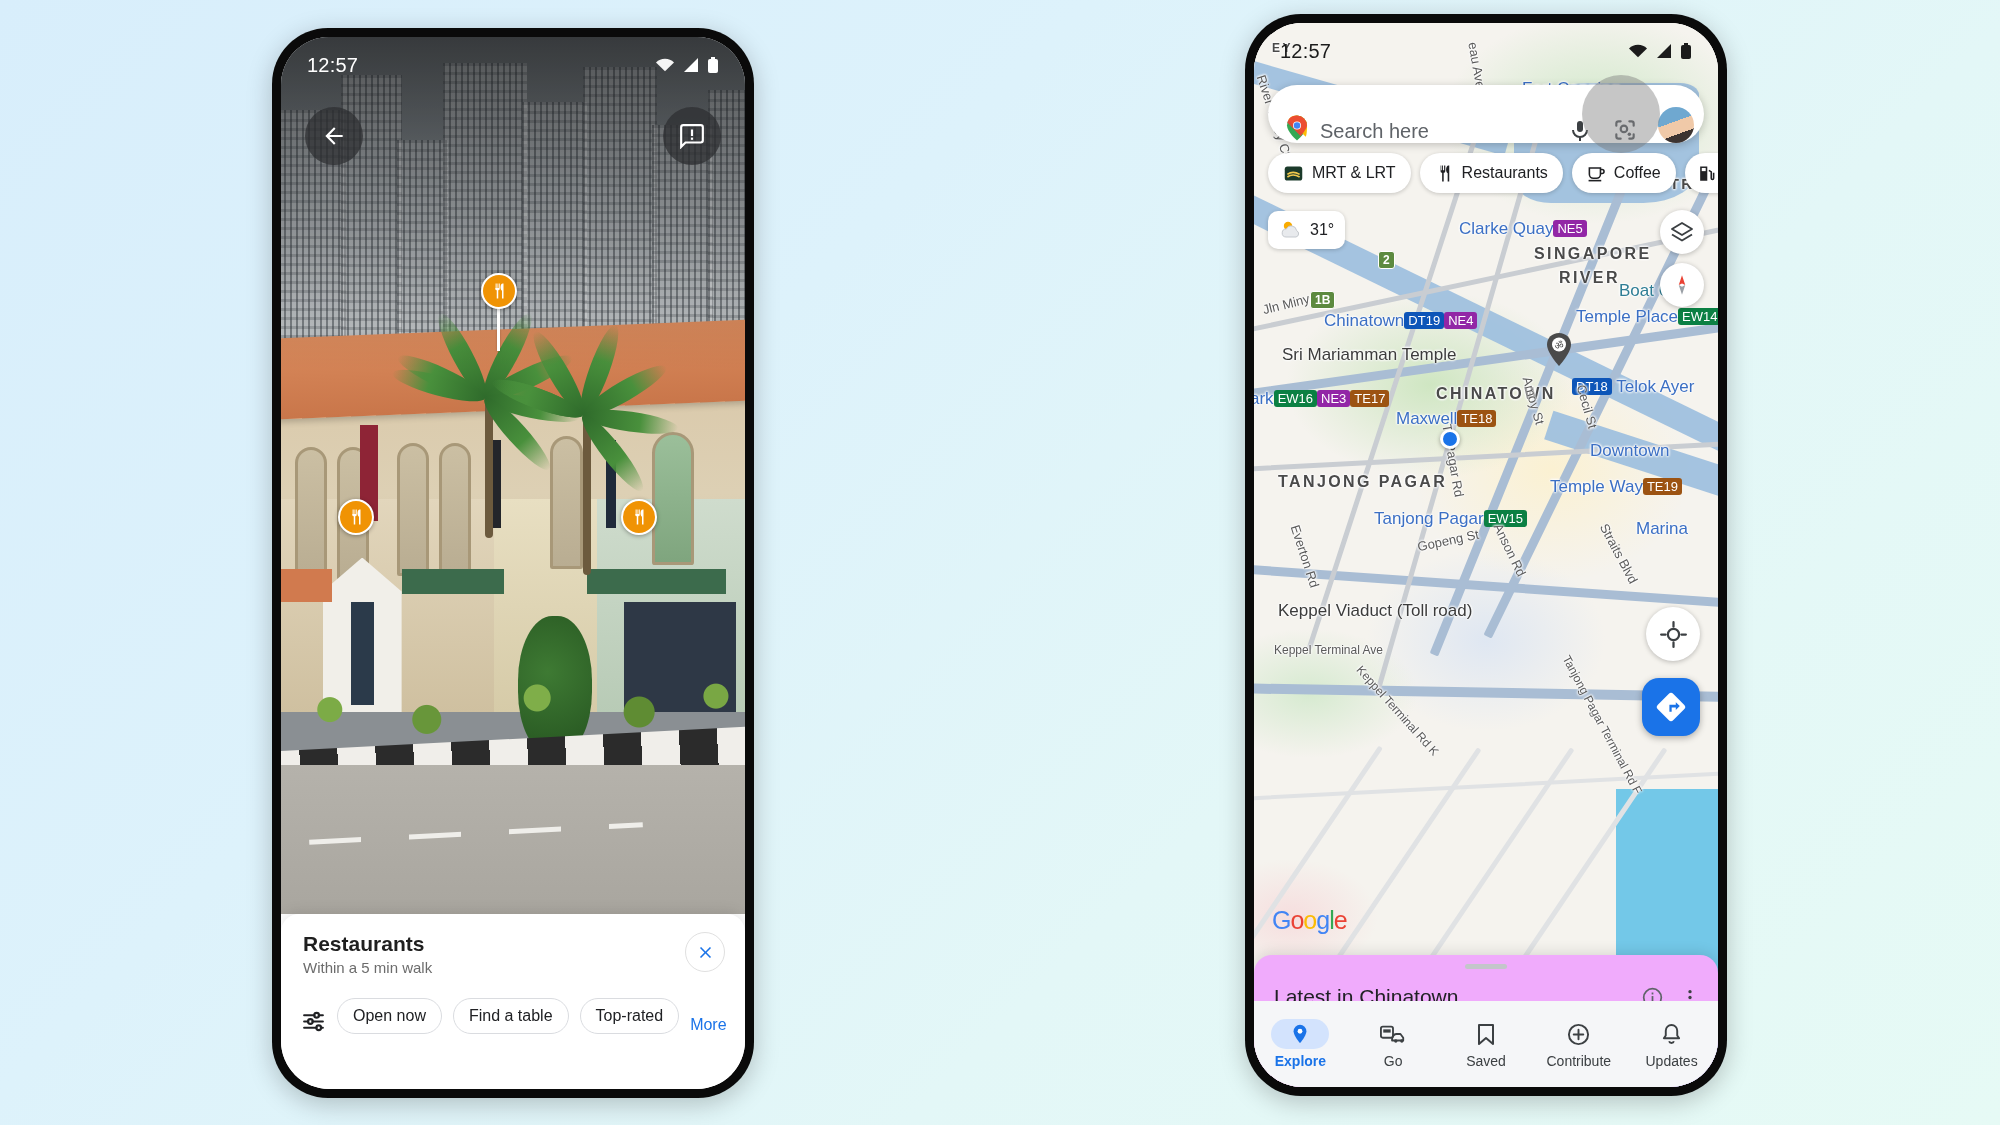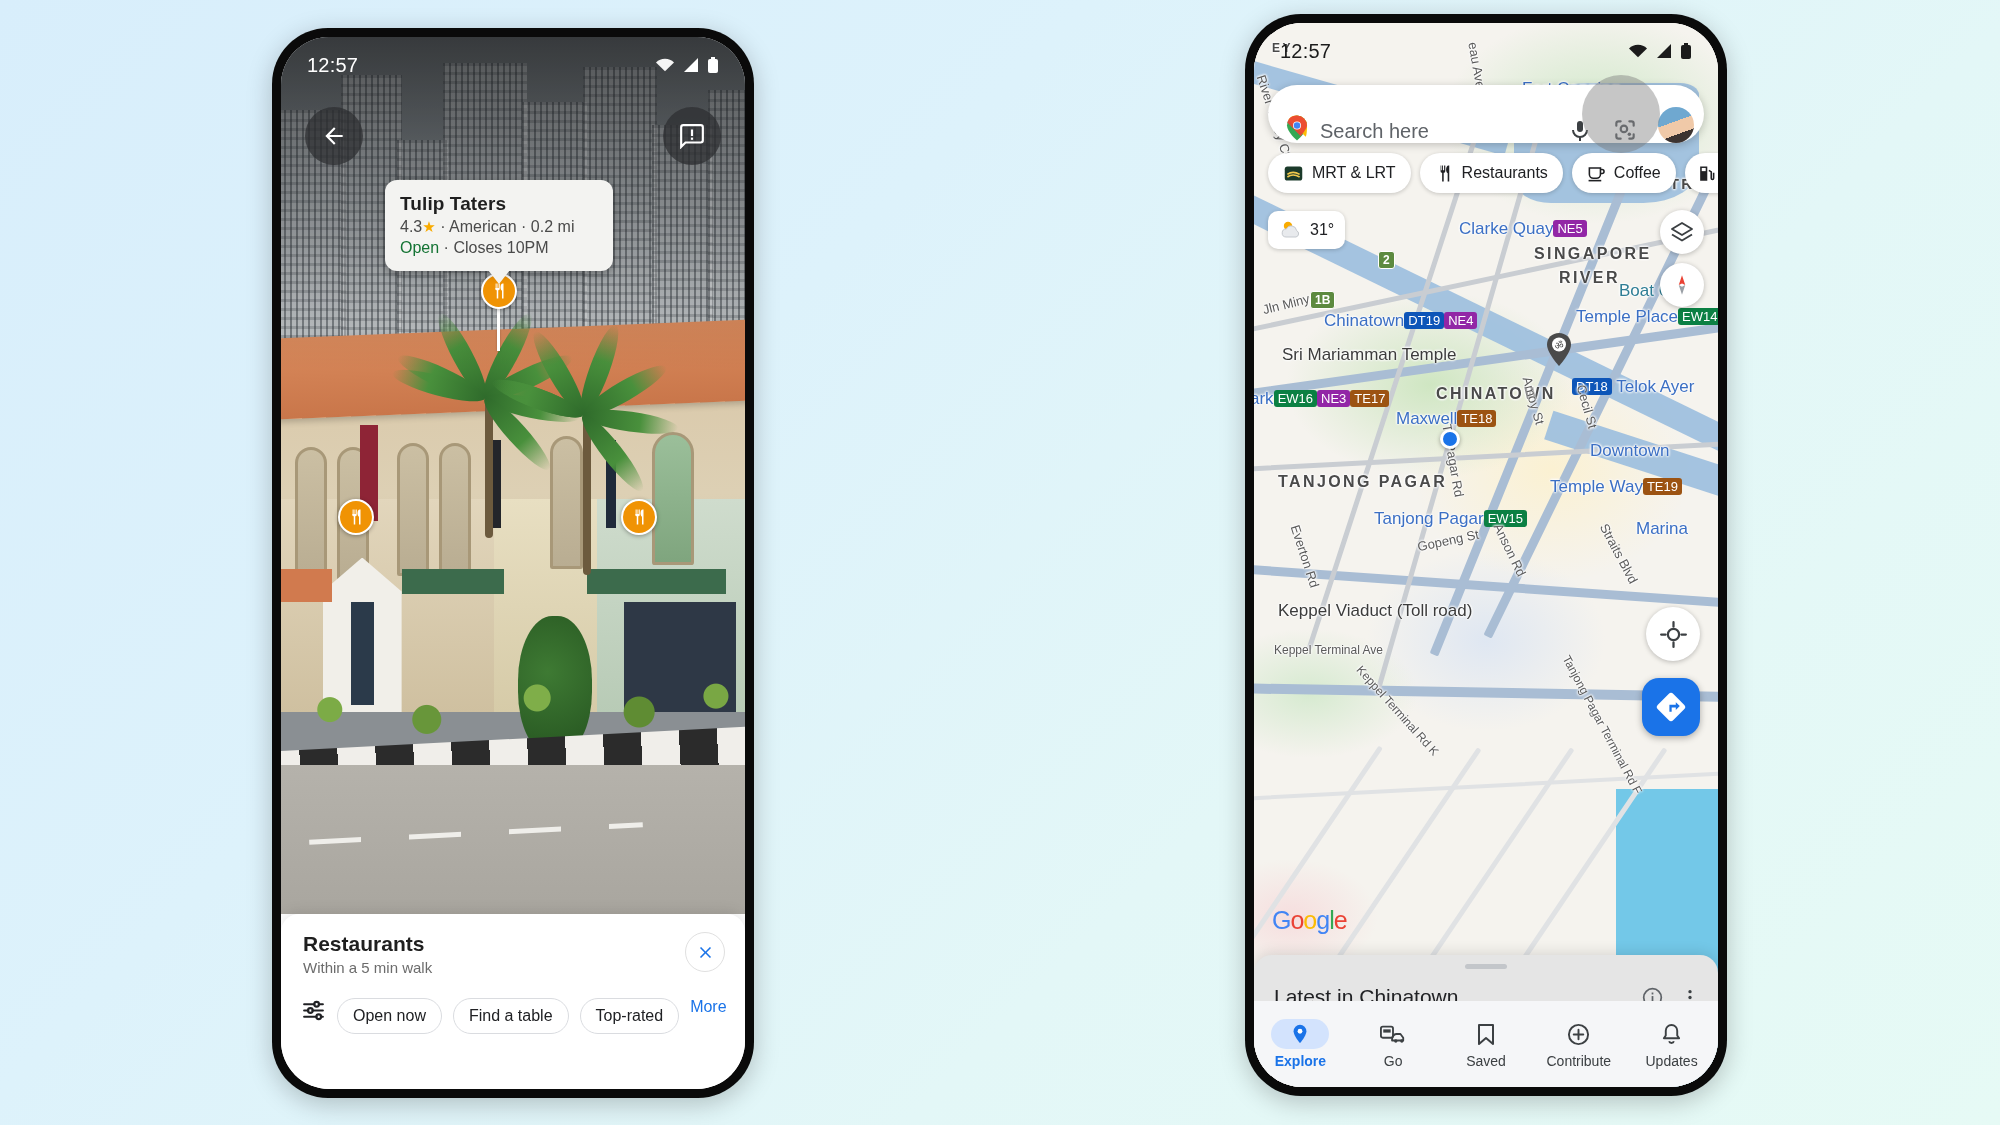--- a/index.html
+++ b/index.html
@@ -149,21 +149,21 @@
     box-shadow: 0 -2px 14px rgba(0,0,0,.1);
   }
   .sheet-head { display:flex; align-items:flex-start; justify-content:space-between; padding: 18px 20px 0 22px;}
   .sheet-title { font-size: 21px; font-weight: 600; color:#1f1f1f; }
   .sheet-sub   { font-size: 15px; color:#6c6c6c; margin-top:3px;}
   .close-btn {
     width: 40px; height:40px; border-radius:50%; border:1px solid #e0e0e0;
     display:flex;align-items:center;justify-content:center; background:#fff; color:#1a73e8;
     font-size: 22px; line-height: 1; flex:none;
   }
-  .chips-row { display:flex; align-items:flex-start; gap: 11px; padding: 22px 0 0 20px; }
+  .chips-row { display:flex; align-items:flex-end; gap: 11px; padding: 22px 0 0 20px; }
   .chip {
     border:1px solid #dadce0; border-radius: 20px; padding: 8px 15px;
     font-size: 16px; color:#202124; background:#fff; white-space:nowrap;
   }
   .more-link { color:#1a73e8; font-size: 16px; white-space:nowrap; }
 
   
   .map {
     position:absolute; inset: 0 0 0 0; overflow:hidden;
     background: #f3f1ec;
@@ -262,21 +262,21 @@
     border-radius:50%; background:#1a73e8; border:3px solid #fff; z-index:25;
     box-shadow: 0 1px 4px rgba(0,0,0,.35);
   }
   .poi-pin {
     position:absolute; width:26px; height:32px; z-index:24;
   }
 
   
   .sheet-right {
     position:absolute; left:0; right:0; bottom:0; height: 132px;
-    background:#e5e5e5; border-radius: 18px 18px 0 0; z-index: 35;
+    background:#f0abfc; border-radius: 18px 18px 0 0; z-index: 35;
     box-shadow: 0 -2px 14px rgba(0,0,0,.12);
   }
   .grabber {
     width: 42px; height:5px; border-radius:3px; background:#c3c6ca;
     margin: 9px auto 0;
   }
   .latest-row {
     display:flex; align-items:center; justify-content:space-between;
     padding: 16px 18px 0 20px;
   }
@@ -391,35 +391,20 @@
         </svg>
   </div>
   <div class="sv-btn" id="sv-report-button">
     <svg width="26" height="26" viewBox="0 0 24 24">
       <path d="M20 2H4a2 2 0 0 0-2 2v18l4-4h14a2 2 0 0 0 2-2V4a2 2 0 0 0-2-2z" fill="none" stroke="#fff" stroke-width="2"></path>
       <rect x="11" y="6" width="2" height="6" fill="#fff"></rect>
           <rect x="11" y="13.5" width="2" height="2" fill="#fff"></rect>
         </svg>
   </div>
 
-  <div class="callout">
-    <div class="c-title">Tulip Taters</div>
-    <div class="c-line">
-      <span>4.3</span><span class="star">★</span>
-      <span>·</span>
-      <span>American</span>
-      <span>·</span>
-      <span>0.2 mi</span>
-    </div>
-    <div class="c-line">
-      <span class="c-open">Open</span>
-      <span>·</span>
-      <span>Closes 10PM</span>
-    </div>
-  </div>
   <div class="marker-stem" style="left:216px;top:270px;height:44px"></div>
   <div class="marker" style="left:200px;top:236px">
     <svg width="18" height="18" viewBox="0 0 24 24">
       <path d="M7 2v7a2 2 0 0 0 2 2v11h2V11a2 2 0 0 0 2-2V2h-1.5v6H10V2H8.5v6H7.5V2zM17 2c-1.7 0-3 2.2-3 5 0 2.3.9 4.2 2 4.8V22h2V2z" fill="#fff"></path>
         </svg>
   </div>
   <div class="marker" style="left:57px;top:462px">
     <svg width="18" height="18" viewBox="0 0 24 24">
       <path d="M7 2v7a2 2 0 0 0 2 2v11h2V11a2 2 0 0 0 2-2V2h-1.5v6H10V2H8.5v6H7.5V2zM17 2c-1.7 0-3 2.2-3 5 0 2.3.9 4.2 2 4.8V22h2V2z" fill="#fff"></path>
         </svg>

